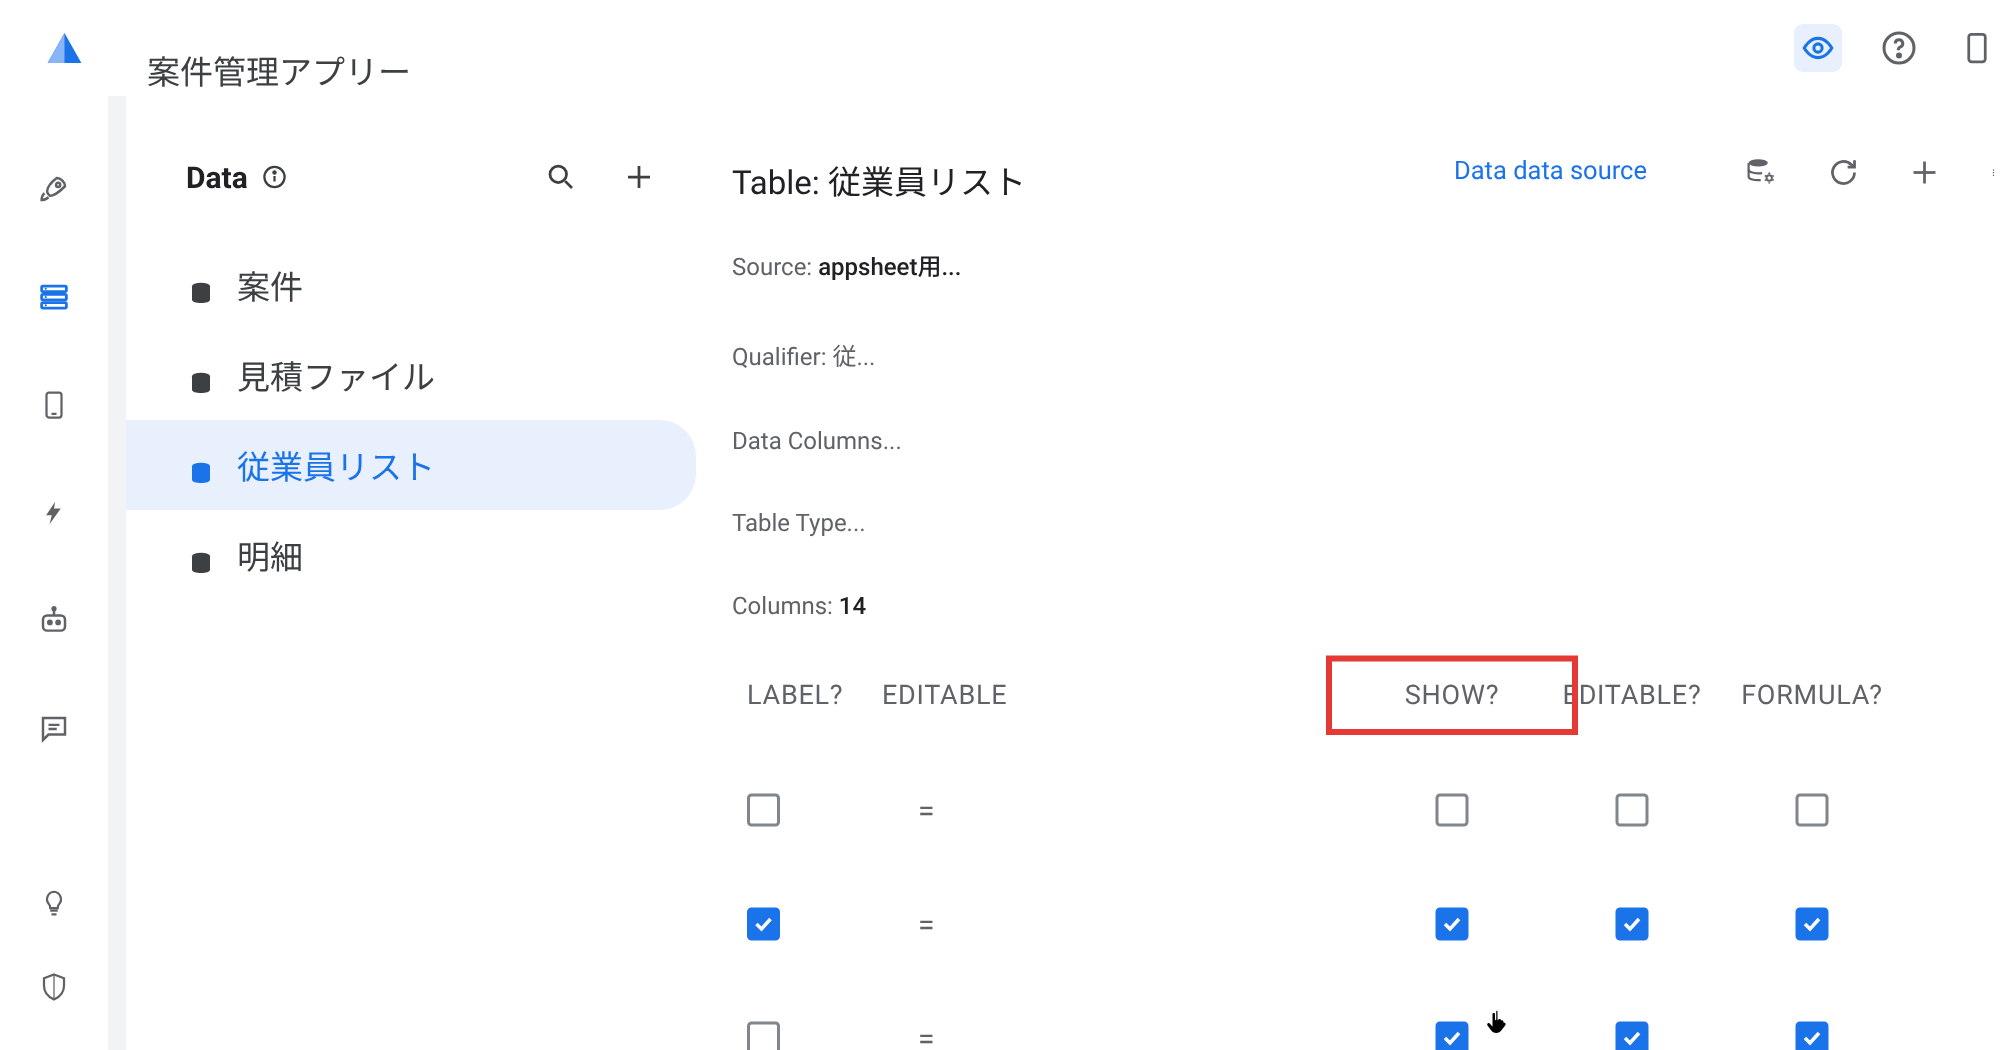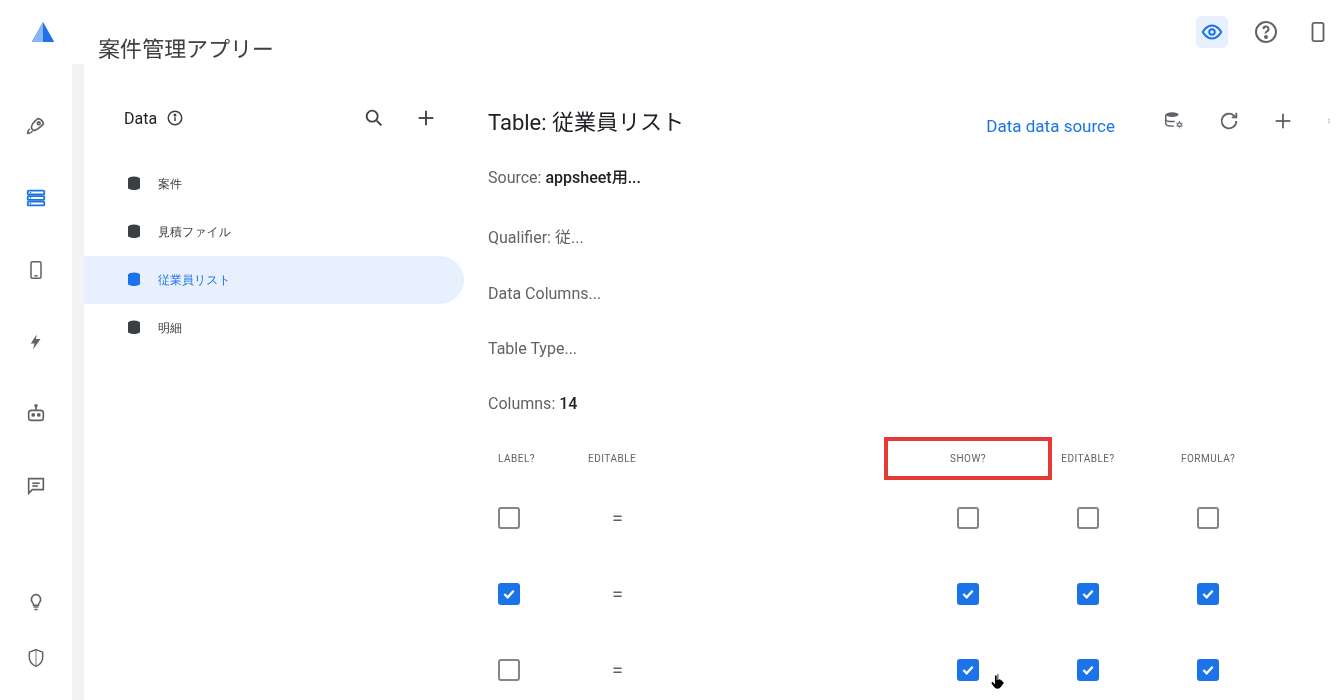--- a/index.html
+++ b/index.html
@@ -17,40 +17,40 @@
   .rail { position: absolute; left: 0; top: 64px; bottom: 0; width: 72px; display: flex; flex-direction: column; align-items: center; padding-top: 48px; gap: 44px; background: #fff; }
   .rail-bottom { margin-top: auto; padding-bottom: 28px; display: flex; flex-direction: column; gap: 28px; align-items: center; }
   .rail-icon { width: 28px; height: 28px; display: flex; align-items: center; justify-content: center; color: #5f6368; border-radius: 6px; }
   .rail-icon.active { color: #1a73e8; }
 
   
   .main { position: absolute; left: 72px; top: 64px; right: 0; bottom: 0; display: flex; border-top: 0; }
   .scroll-edge { width: 12px; background: #f1f3f4; }
   .data-panel { width: 380px; padding-top: 40px; }
   .data-header { display: flex; align-items: center; padding: 0 24px 28px 40px; }
-  .data-title { font-size: 16px; font-weight: 400; color: #202124; margin-right: 8px; }
+  .data-title { font-size: 20px; font-weight: 700; color: #202124; margin-right: 8px; }
   .info-icon { display: inline-flex; align-items: center; justify-content: center; width: 20px; height: 20px; }
   .data-header-actions { margin-left: auto; display: flex; gap: 24px; }
 
-  .db-item { display: flex; align-items: center; gap: 14px; padding: 14px 24px 14px 40px; font-size: 12px; color: #3c4043; font-family: Liberation Mono, monospace; }
+  .db-item { display: flex; align-items: flex-end; gap: 14px; padding: 14px 24px 14px 40px; font-size: 22px; color: #3c4043; }
   .db-item.selected { background: #e8f0fe; color: #1a73e8; border-radius: 0 24px 24px 0; margin-right: 0; }
   .db-icon { width: 20px; height: 20px; display: flex; align-items: center; justify-content: center; }
 
   
   .table-panel { flex: 1; padding: 40px 0 0 24px; min-width: 0; }
-  .table-head-row { display: flex; align-items: flex-end; gap: 19px; padding-right: 12px; margin-bottom: 28px; }
+  .table-head-row { display: flex; align-items: flex-start; gap: 36px; padding-right: 12px; margin-bottom: 28px; }
   .table-title { font-size: 22px; color: #202124; white-space: nowrap; }
   .view-data-link { margin-left: auto; color: #1a73e8; font-size: 17px; }
   .tool-icons { display: flex; gap: 32px; margin-left: 28px; align-items: center; color: #5f6368; }
 
   .meta-row { display: flex; gap: 36px; font-size: 16px; color: #5f6368; margin-bottom: 40px; flex-wrap: nowrap; flex-direction: column; }
   .meta-item { white-space: nowrap; }
   .meta-val { color: #202124; font-weight: 500; }
 
-  .col-header-row { display: flex; font-size: 10px; color: #5f6368; letter-spacing: .5px; margin-bottom: 16px; }
+  .col-header-row { display: flex; font-size: 18px; color: #5f6368; letter-spacing: .5px; margin-bottom: 28px; }
   .col-header-row .cell { text-align: left; }
   .col-show { position: relative; }
   .highlight-box { position: absolute; top: -16px; left: -24px; right: -24px; bottom: -16px; border: 4px solid #e53935; }
 
   .grid-row { display: flex; align-items: center; height: 76px; }
   .cell { width: 120px; display: flex; align-items: center; justify-content: center; }
   .cell.label { width: 100px; justify-content: flex-start; padding-left: 10px; }
   .cell.formula-label { width: 320px; justify-content: flex-start; }
   .cell.formula { width: 320px; justify-content: flex-start; color: #5f6368; font-size: 20px; padding-left: 24px; }
   .cell.show, .cell.editable, .cell.require { width: 120px; }

